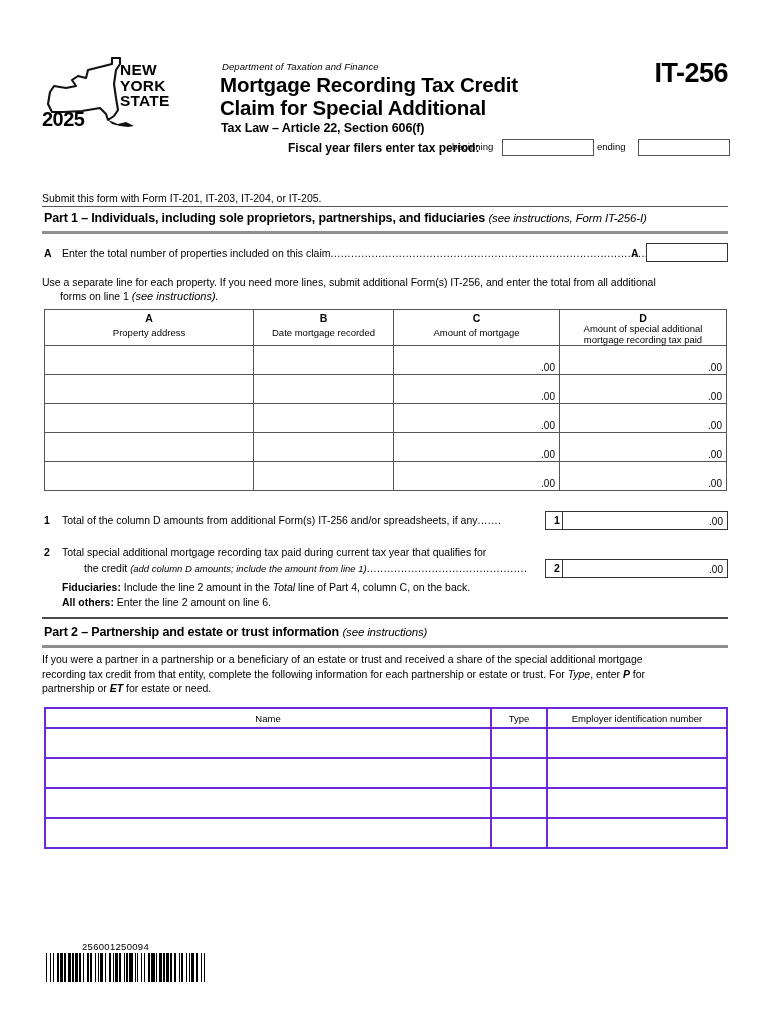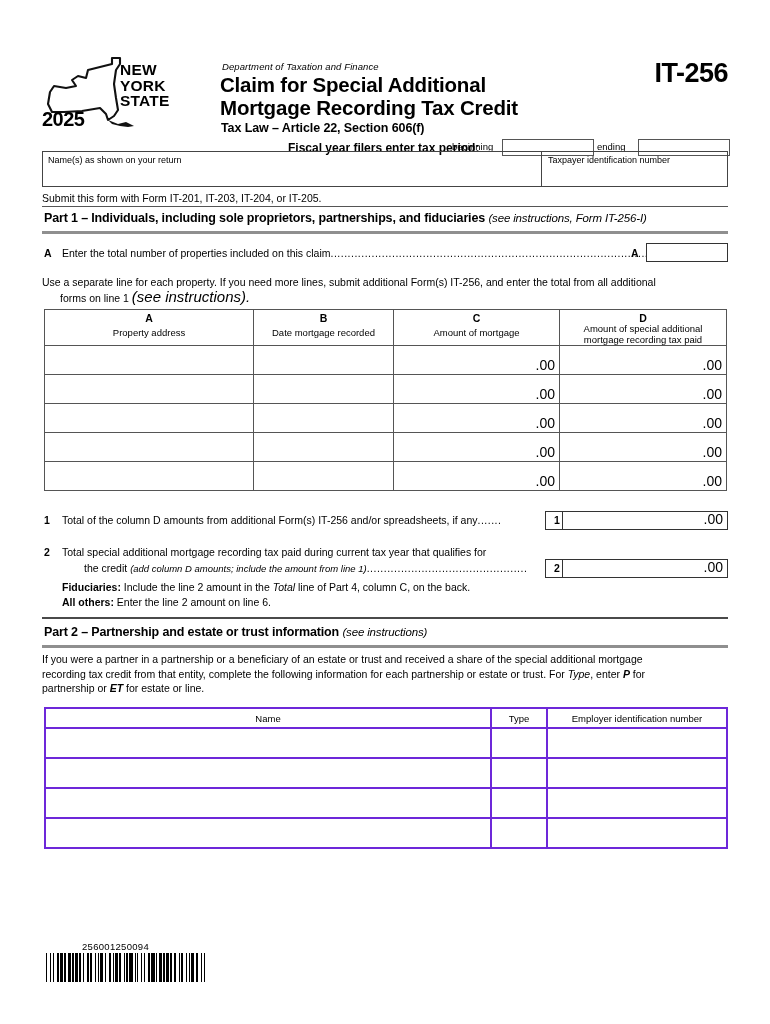--- a/index.html
+++ b/index.html
@@ -215,21 +215,21 @@
   }
 
   .use-sep-text {
     position: absolute;
     left: 42px; top: 276px;
     width: 690px;
     font-size: 10.5px;
     line-height: 13.5px;
   }
   .use-sep-text .ind { padding-left: 18px; display: inline-block; }
-  .use-sep-text i { font-size: 15px; }
+  .use-sep-text i { font-size: 11px; }
 
   
   .p1table {
     position: absolute;
     left: 44px; top: 309px;
     width: 682px;
     border-collapse: collapse;
     table-layout: fixed;
   }
   .p1table td, .p1table th {
@@ -261,21 +261,21 @@
     line-height: 10.5px;
   }
   .p1row-cell {
     height: 29px;
     position: relative;
   }
   .cents {
     position: absolute;
     right: 4px;
     bottom: 1px;
-    font-size: 14px;
+    font-size: 10px;
   }
 
   
   .lnum {
     position: absolute;
     font-size: 10.5px;
     font-weight: bold;
     left: 44px;
   }
   .ltext {
@@ -376,42 +376,37 @@
         <div>NEW</div>
         <div>YORK</div>
         <div>STATE</div>
       </div>
       <div class="logo-year">2025</div>
     </div>
 
     <div class="dept-line">Department of Taxation and Finance</div>
 
     <div class="form-title">
+      <div>Mortgage Recording Tax Credit</div>
       <div>Claim for Special Additional</div>
-      <div>Mortgage Recording Tax Credit</div>
     </div>
 
     <div class="tax-law">Tax Law – Article 22, Section 606(f)</div>
 
     <div class="form-number">IT-256</div>
 
     <div class="fiscal-row">
       <span class="fiscal-label">Fiscal year filers enter tax period:</span>
       <span class="fiscal-beginning">beginning</span>
       <div class="fiscal-box-1"></div>
       <span class="fiscal-ending">ending</span>
       <div class="fiscal-box-2"></div>
     </div>
   </div>
 
-  <div class="name-box">
-    <div class="name-box-left"></div>
-    <div class="name-box-label">Name(s) as shown on your return</div>
-    <div class="tid-label">Taxpayer identification number</div>
-  </div>
 
   <div class="submit-line">Submit this form with Form IT-201, IT-203, IT-204, or IT-205.</div>
   <div class="rule-thin" style="top:206px;"></div>
 
   <div class="part-header" style="top:211px;">
     <span>Part 1 – Individuals, including sole proprietors, partnerships, and fiduciaries</span>
     <span class="note">(see instructions, Form IT-256-I)</span>
   </div>
   <div class="rule-gray" style="top:231px;"></div>
 
@@ -541,21 +536,21 @@
 
   <div class="part-header" style="top:625px;">
     <span>Part 2 – Partnership and estate or trust information</span>
     <span class="note">(see instructions)</span>
   </div>
   <div class="rule-gray" style="top:645px;"></div>
 
   <div class="p2-intro">
     <span>If you were a partner in a partnership or a beneficiary of an estate or trust and received a share of the special additional mortgage</span><br>
     <span>recording tax credit from that entity, complete the following information for each partnership or estate or trust. For </span><i>Type</i><span>, enter </span><b>P</b><span> for</span><br>
-    <span>partnership or </span><b>ET</b><span> for estate or line.</span>
+    <span>partnership or </span><b>ET</b><span> for estate or need.</span>
   </div>
 
   <table class="p2table">
     <colgroup>
       <col style="width:446px;">
       <col style="width:56px;">
       <col style="width:180px;">
     </colgroup>
     <thead>
       <tr>

